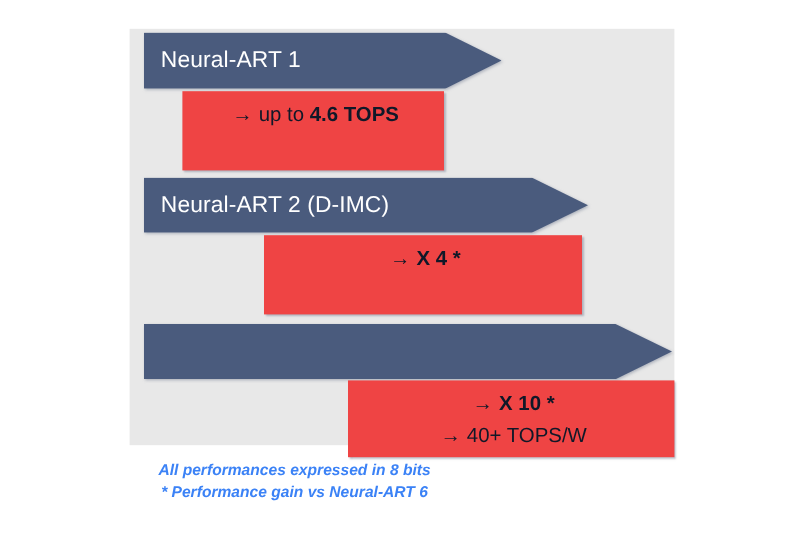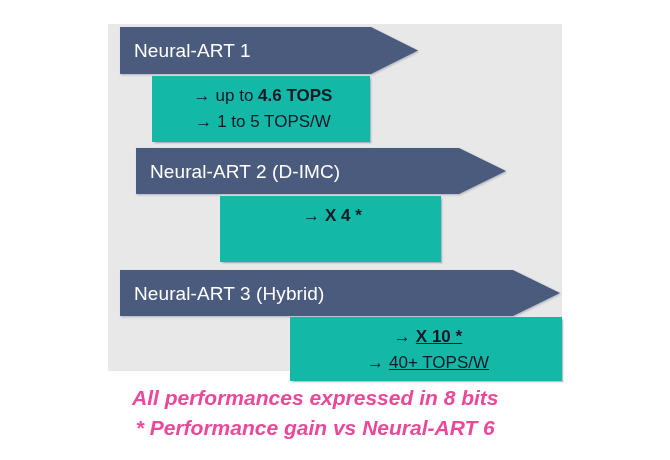--- a/index.html
+++ b/index.html
@@ -67,40 +67,39 @@
   }
   #chev1 .chev-shape {
     clip-path: polygon(0 0, 84.2% 0, 100% 50%, 84.2% 100%, 0 100%);
   }
 
   #chev2 {
     left: 120px;
     top: 148px;
     width: 370px;
     height: 46px;
-    margin-left: 16px;
   }
   #chev2 .chev-shape {
     clip-path: polygon(0 0, 87.3% 0, 100% 50%, 87.3% 100%, 0 100%);
   }
 
   #chev3 {
     left: 120px;
     top: 270px;
     width: 440px;
     height: 46px;
   }
   #chev3 .chev-shape {
     clip-path: polygon(0 0, 89.3% 0, 100% 50%, 89.3% 100%, 0 100%);
   }
 
   
   .specbox {
     position: absolute;
-    background: #14b8a6;
+    background: #ef4444;
     box-sizing: border-box;
     padding: 7px 10px 6px 14px;
     color: #101828;
     font-size: 17px;
     line-height: 1.52;
     box-shadow: 1.5px 1.5px 1.5px rgba(120,130,150,0.5);
   }
   .specbox .spec-line {
     white-space: nowrap;
     display: block;
@@ -108,32 +107,32 @@
   .specbox .arrow-glyph {
     display: inline-block;
     margin-right: 5px;
     font-size: 17px;
   }
   .specbox b {
     font-weight: bold;
   }
 
   #spec1 { left: 152px; top: 76px;  width: 218px; height: 66px; }
-  #spec2 { left: 220px; top: 196px; width: 221px; height: 66px; }
-  #spec3 { left: 290px; top: 317px; width: 272px; height: 64px; text-decoration: underline; }
+  #spec2 { left: 220px; top: 196px; width: 265px; height: 66px; }
+  #spec3 { left: 290px; top: 317px; width: 272px; height: 64px; }
 
   
   .footnotes {
     position: absolute;
     left: 132px;
     top: 383px;
-    color: #ec4899;
+    color: #3b82f6;
     font-style: italic;
     font-weight: bold;
-    font-size: 21px;
+    font-size: 13px;
     line-height: 1.42;
   }
   .footnotes .fn-line {
     display: block;
     white-space: nowrap;
   }
 </style>
 </head>
 <body>
 
@@ -143,39 +142,35 @@
 
   <div class="chevron" id="chev1">
     <div class="chev-shape"></div>
     <span class="chev-label">Neural-ART 1</span>
   </div>
 
   <div class="specbox" id="spec1">
     <span class="spec-line">
       <span class="arrow-glyph">→</span><span>up to </span><b>4.6 TOPS</b>
     </span>
-    <span class="spec-line">
-      <span class="arrow-glyph">→</span><span>1 to 5 TOPS/W</span><b></b>
-    </span>
   </div>
 
   <div class="chevron" id="chev2">
     <div class="chev-shape"></div>
     <span class="chev-label">Neural-ART 2 (D-IMC)</span>
   </div>
 
   <div class="specbox" id="spec2">
     <span class="spec-line">
       <span class="arrow-glyph">→</span><span></span><b>X 4 *</b>
     </span>
   </div>
 
   <div class="chevron" id="chev3">
     <div class="chev-shape"></div>
-    <span class="chev-label">Neural-ART 3 (Hybrid)</span>
   </div>
 
   <div class="specbox" id="spec3">
     <span class="spec-line">
       <span class="arrow-glyph">→</span><span></span><b>X 10 *</b>
     </span>
     <span class="spec-line">
       <span class="arrow-glyph">→</span><span>40+ TOPS/W</span><b></b>
     </span>
   </div>

